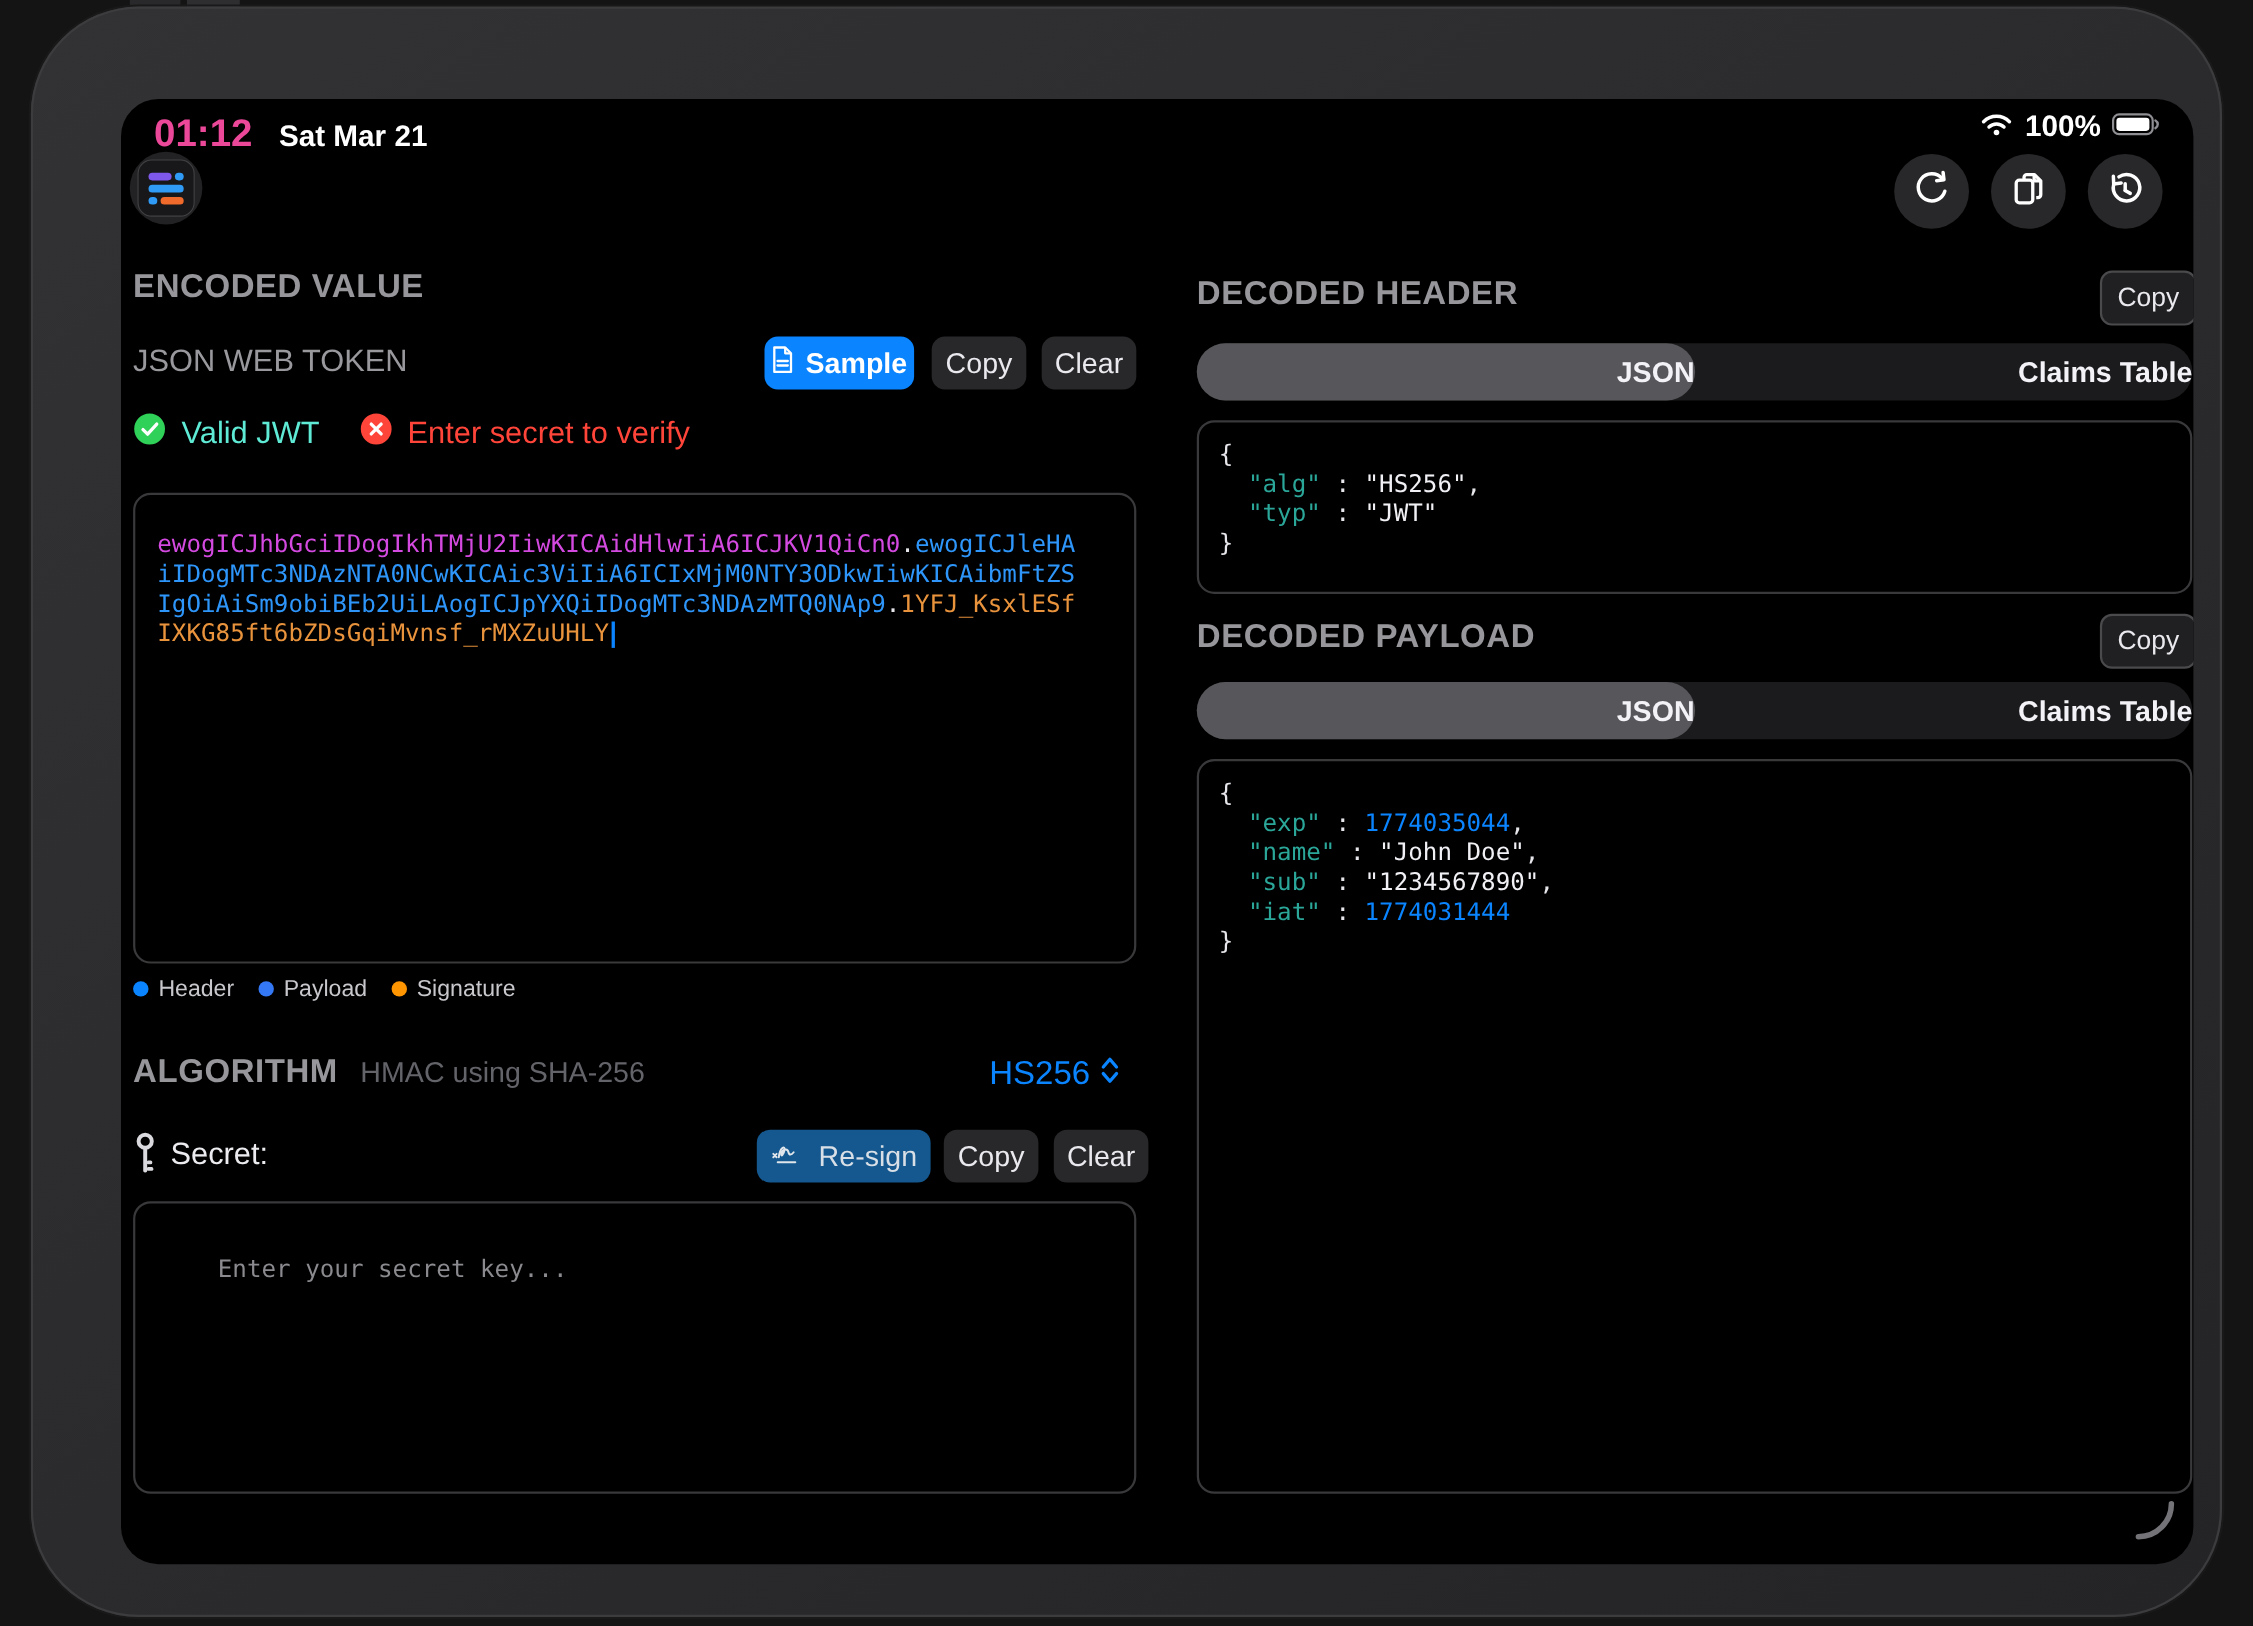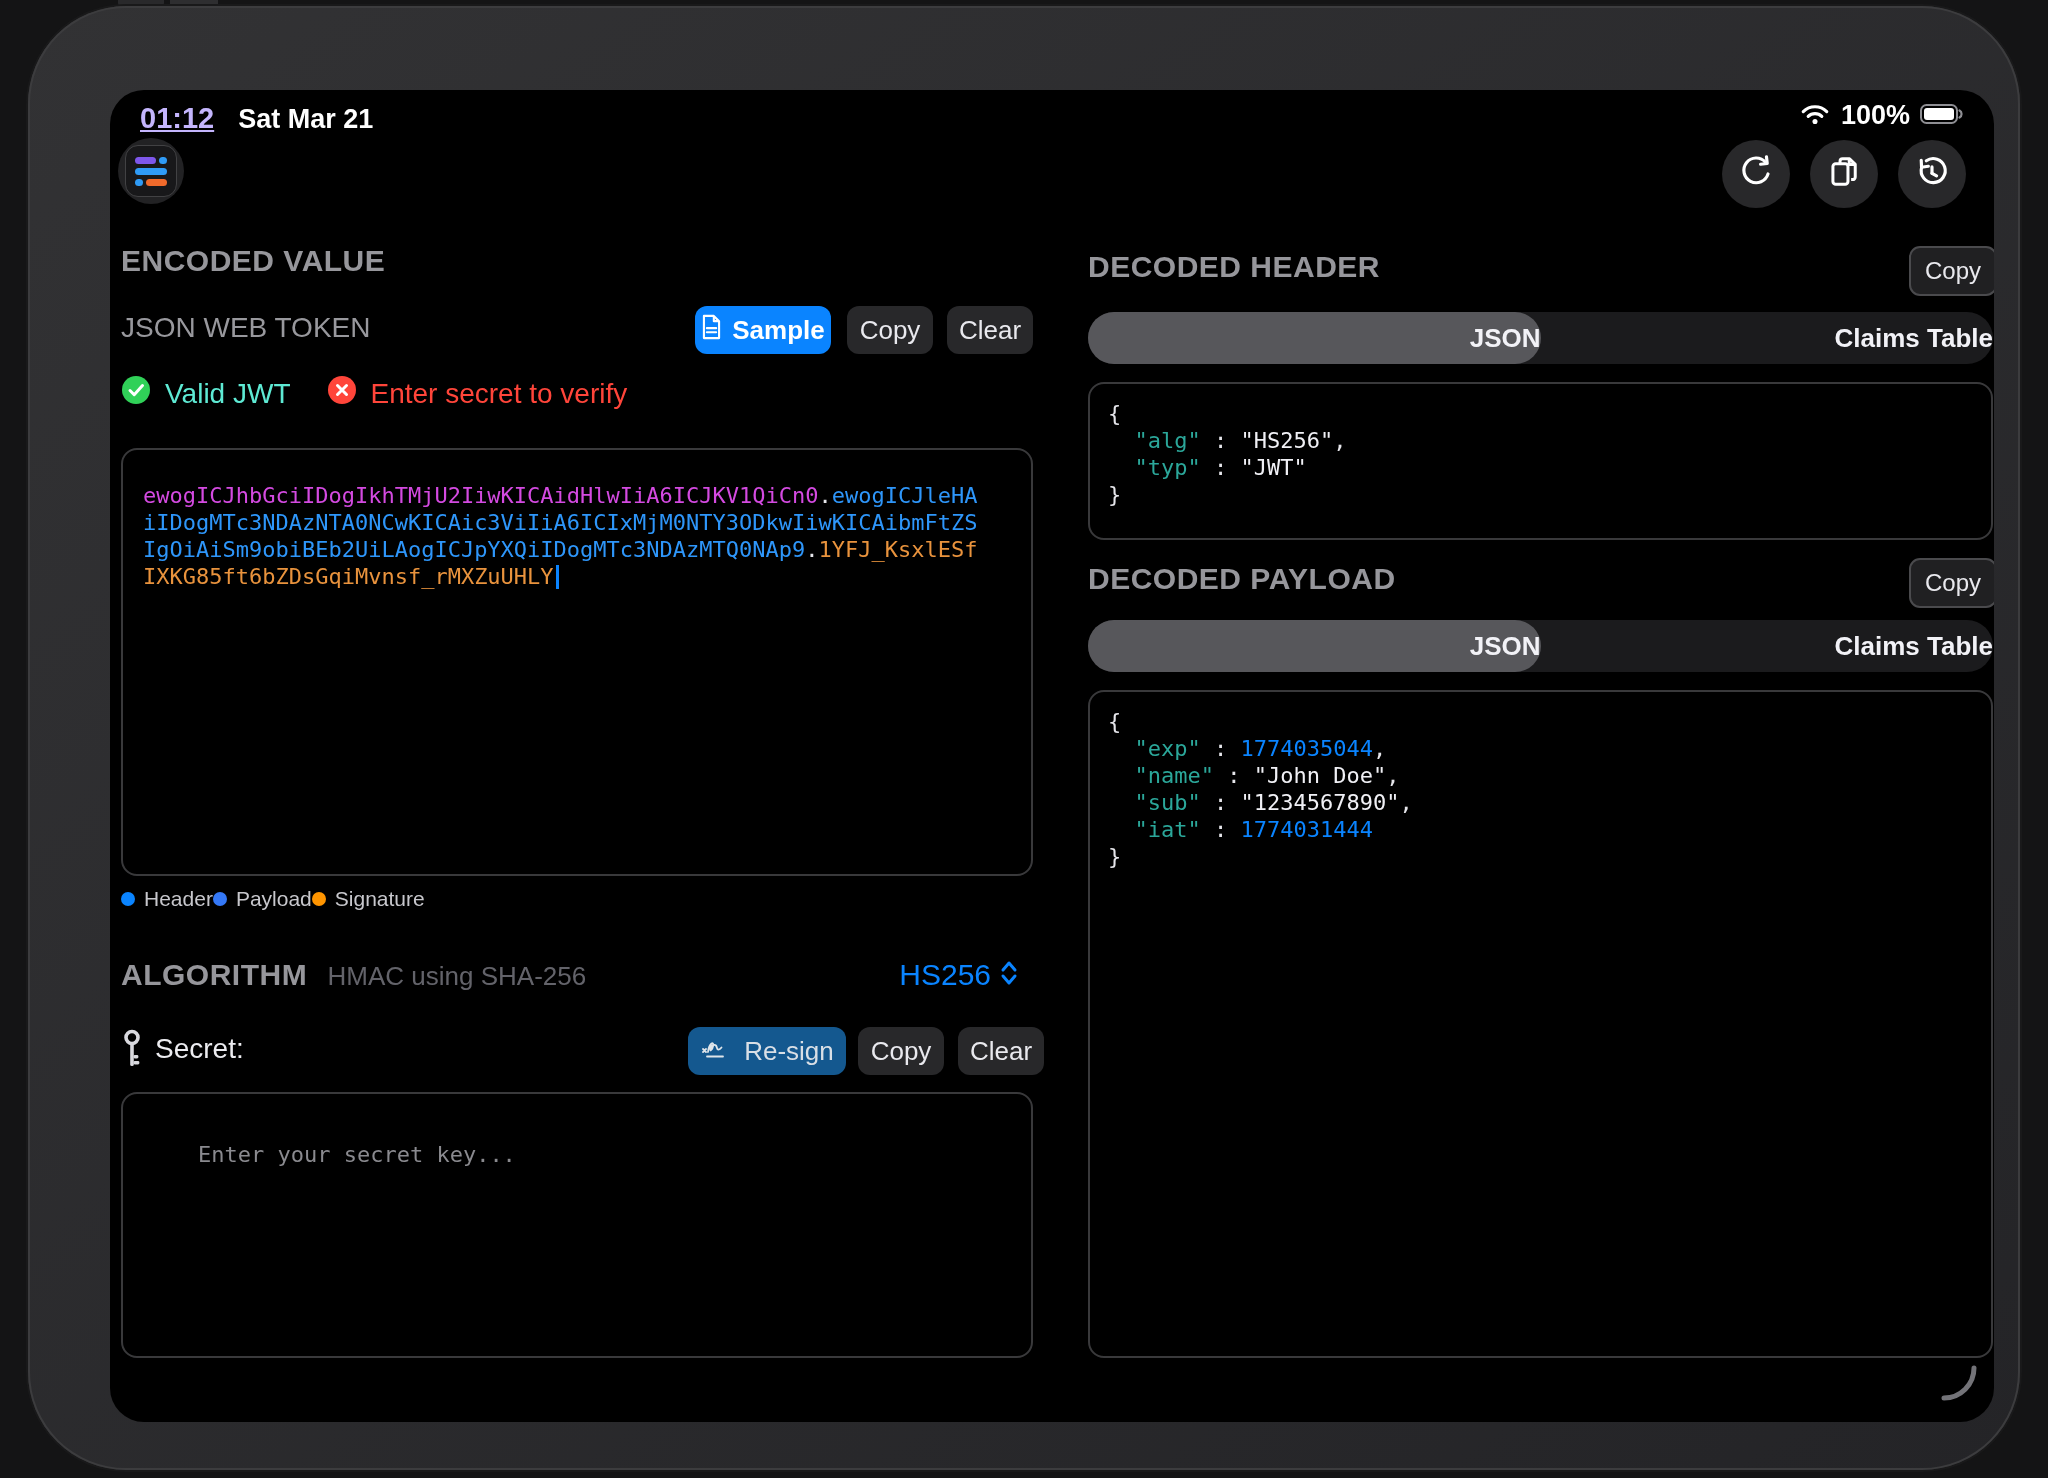--- a/index.html
+++ b/index.html
@@ -11,21 +11,21 @@
   .bump2{left:170px;top:0;width:48px;height:16px;border-radius:0 0 6px 6px;background:#2e2e30;}
 
   .frame{position:absolute;left:28px;top:6px;width:1992px;height:1464px;
          background:linear-gradient(145deg,#323234,#242427);border-radius:98px;
          box-shadow:0 0 0 2px #19191a, inset 0 0 0 2px #3c3c3e;}
   .screen{position:absolute;left:82px;top:84px;width:1884px;height:1332px;
           background:#000;border-radius:34px;overflow:hidden;}
 
   
   .status-left{position:absolute;left:30px;top:12px;display:flex;gap:24px;align-items:baseline;}
-  .status-time{color:#c4b5fd;font-size:29px;font-weight:700;text-decoration:underline;}
+  .status-time{color:#ec4899;font-size:35px;font-weight:700;}
   .status-date{color:#fff;font-size:27px;font-weight:600;}
   .status-right{position:absolute;right:30px;top:10px;display:flex;gap:10px;align-items:center;}
   .status-batt-txt{color:#fff;font-size:27px;font-weight:600;}
 
   
   .logo-btn{position:absolute;left:8px;top:48px;width:66px;height:66px;border-radius:50%;
             background:#222224;display:flex;align-items:center;justify-content:center;cursor:pointer;}
   .logo-chip{width:50px;height:50px;border-radius:13px;background:#18181a;border:1px solid #424244;
              display:flex;flex-direction:column;justify-content:center;align-items:center;gap:4px;}
   .logo-row{display:flex;gap:3px;}
@@ -54,21 +54,21 @@
   .status-item{display:flex;gap:14px;align-items:center;font-size:28px;font-weight:500;}
   .valid{color:#5eead4;} .invalid{color:#ff453a;}
 
   .editor{position:absolute;left:11px;top:358px;width:912px;height:428px;border:2px solid #39393b;
           border-radius:16px;background:#000;box-sizing:border-box;padding:32px 20px;cursor:text;}
   .code{font-family:"DejaVu Sans Mono", monospace;font-size:22px;line-height:27px;white-space:pre;}
   .seg-h{color:#d44ae1;} .seg-pl{color:#2e96fa;} .seg-sig{color:#e9933d;}
   .seg-w{color:#e6e6eb;} .seg-k{color:#2ba79a;} .seg-n{color:#0a84ff;} .seg-s{color:#f0f0f5;}
   .seg-cursor{display:inline-block;width:3px;height:24px;background:#0a84ff;vertical-align:text-bottom;margin-left:2px;}
 
-  .legend{position:absolute;left:11px;top:797px;display:flex;align-items:center;}
+  .legend{position:absolute;left:11px;top:797px;display:flex;gap:22px;align-items:center;}
   .legend-item{display:flex;gap:9px;align-items:center;color:#c7c7cc;font-size:21px;}
   .dot{width:14px;height:14px;border-radius:50%;}
 
   .algo-row{position:absolute;left:11px;top:868px;width:912px;height:46px;}
   .algo-sub{color:#63636a;font-size:26px;font-weight:400;margin-left:16px;letter-spacing:0;}
   .algo-select{position:absolute;right:14px;top:0;display:flex;align-items:center;gap:8px;cursor:pointer;}
   .algo-select-txt{color:#0a84ff;font-size:30px;font-weight:500;}
 
   .secret-row{position:absolute;left:11px;top:937px;width:912px;height:48px;}
   .secret-label{position:absolute;left:34px;top:6px;color:#ececf0;font-size:28px;}

